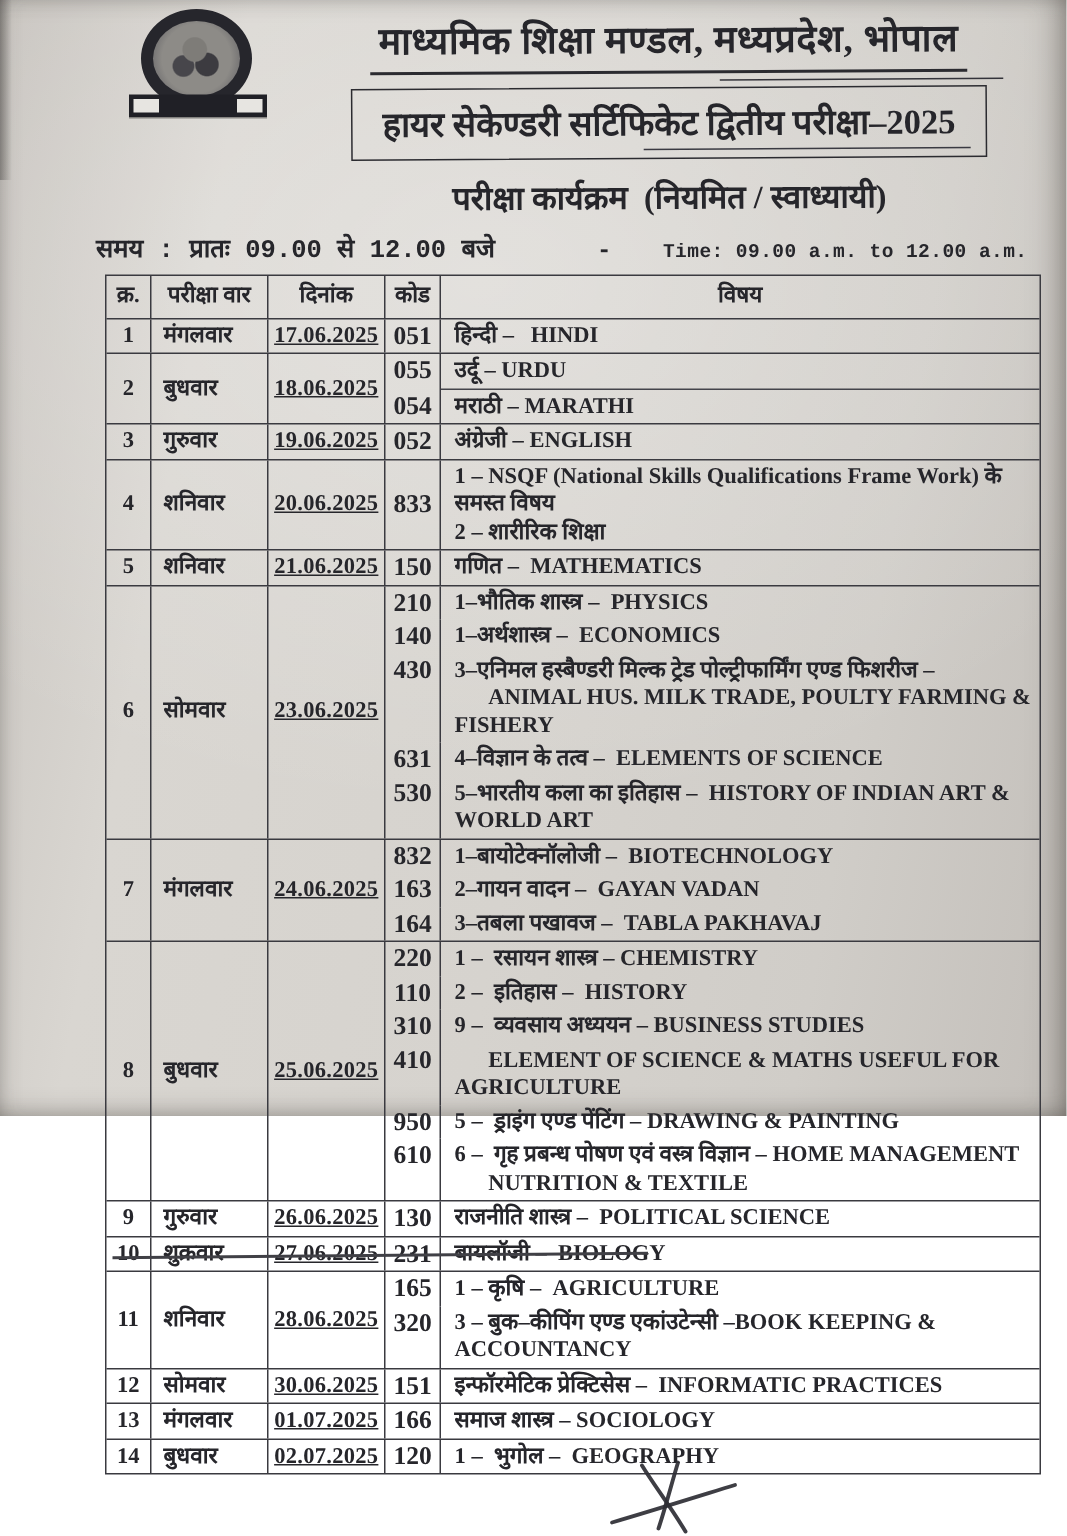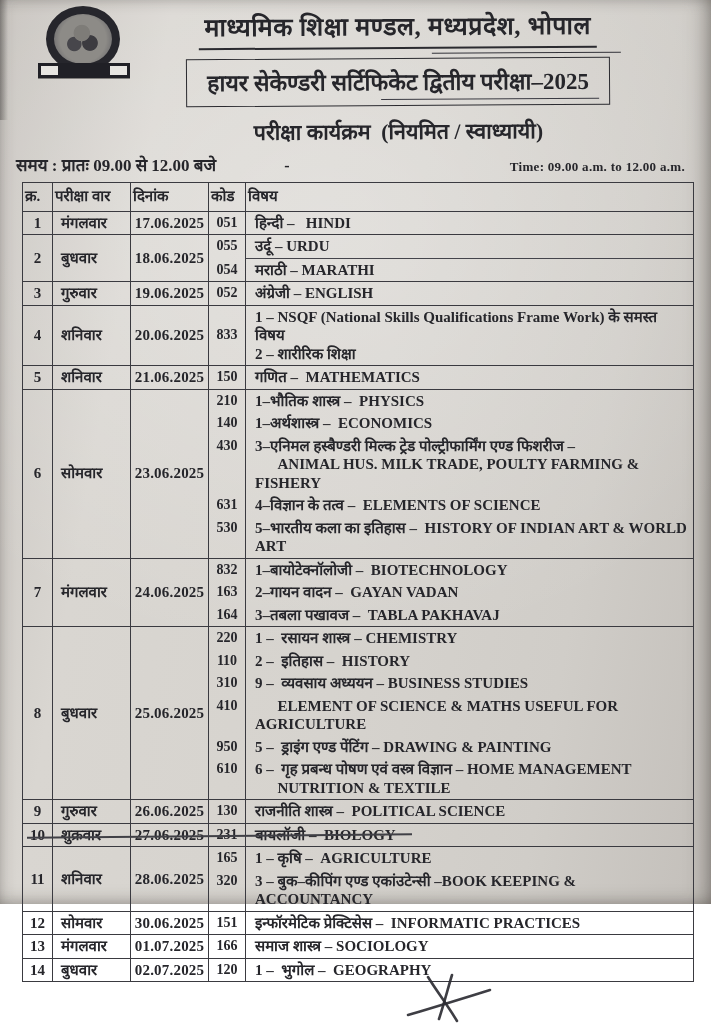--- a/index.html
+++ b/index.html
@@ -2,28 +2,29 @@
 <html><head>
 <meta charset="utf-8">
 <style>
   html,body{margin:0;padding:0;}
   body{
     width:711px;height:1024px;overflow:hidden;
     font-family:"Liberation Serif","DejaVu Serif","DejaVu Sans",serif;
     color:#26262b;
   }
   .paper{
-    position:relative;width:711px;height:904px;box-sizing:border-box;
+    position:relative;width:711px;height:744px;box-sizing:border-box;
     background:
       radial-gradient(120% 80% at 45% 25%, rgba(255,255,255,.30), rgba(255,255,255,0) 60%),
       linear-gradient(100deg,#c7c3be 0%,#d9d6d1 20%,#d6d3ce 52%,#d0cdc8 78%,#c3bfba 100%);
     box-shadow:inset -16px 0 22px -14px rgba(60,55,50,.55),
                inset 10px 0 18px -14px rgba(60,55,50,.45),
                inset 0 -12px 18px -12px rgba(60,55,50,.4),
                inset 0 10px 16px -12px rgba(60,55,50,.25);
+    padding-left:48px;
   }
   
   .hdr{position:relative;padding-top:8px;}
   .seal{position:absolute;left:38px;top:6px;width:92px;height:78px;filter:blur(.4px);}
   .seal-circle{
     position:absolute;left:8px;top:0;width:74px;height:66px;border-radius:50%;
     border:8px solid #26262c;box-sizing:border-box;
     background:
       radial-gradient(circle at 48% 38%, #7e7c78 0 18%, rgba(0,0,0,0) 20%),
       radial-gradient(circle at 35% 60%, #47464b 0 14%, rgba(0,0,0,0) 16%),
@@ -43,53 +44,53 @@
   }
   .exam-box{
     display:inline-block;position:relative;margin-top:9px;
     border:1.9px solid #2b2b30;padding:6px 20px 8px;
   }
   .exam-box::before{content:"";position:absolute;top:-6px;left:58%;right:-12px;border-top:1.6px solid #33333a;}
   .exam-box::after{content:"";position:absolute;bottom:5px;left:46%;right:10px;border-top:1.4px solid #3a3a42;}
   .exam-title{font-size:23px;font-weight:700;}
   .program-title{margin-top:10px;font-size:21.5px;font-weight:700;white-space:pre-wrap;}
   .time-row{
-    display:flex;align-items:baseline;margin:8px 26px 6px 16px;font-weight:700;
+    display:flex;align-items:baseline;margin:8px 26px 6px 16px;font-weight:700;font-family:Liberation Mono, monospace;
   }
   .time-hindi{font-size:17px;}
   .time-dash{margin-left:68px;font-size:16px;}
   .time-english{margin-left:auto;font-size:13px;letter-spacing:.3px;}
   
   .xtable{
     margin:4px 17px 0 22px;border:1.7px solid #3a3a40;
     font-size:15px;line-height:18.5px;
   }
   .thead{
     display:grid;grid-template-columns:30px 78px 78px 37px 1fr;
     border-bottom:1.7px solid #3a3a40;font-weight:700;
   }
-  .thead>div{padding:4px 2px 5px;border-right:1.7px solid #3a3a40;}
+  .thead>div{padding:4px 2px 5px;text-align:center;border-right:1.7px solid #3a3a40;}
   .thead>div:last-child{border-right:none;}
   .trow{
     position:relative;display:grid;grid-template-columns:30px 78px 78px 1fr;
     border-bottom:1.7px solid #3a3a40;
   }
   .trow:last-child{border-bottom:none;}
   .cell{border-right:1.7px solid #3a3a40;padding:2px 2px;}
   .c-sr{text-align:center;font-weight:600;}
   .c-day{padding-left:8px;font-weight:700;}
-  .c-date{text-align:center;font-weight:700;letter-spacing:.2px;display:flex;align-items:center;justify-content:center;}
+  .c-date{text-align:center;font-weight:700;letter-spacing:.2px;display:flex;align-items:center;justify-content:center;text-decoration:underline;}
   .c-day{display:flex;align-items:center;}
   .c-sr{display:flex;align-items:center;justify-content:center;}
   .c-entries{padding:0;border-right:none;display:flex;flex-direction:column;}
   .entry{display:flex;flex:1;}
   .entry-code{
     flex:0 0 37px;border-right:1.7px solid #3a3a40;box-sizing:border-box;
     display:flex;justify-content:center;align-items:flex-start;
-    padding-top:2px;font-weight:700;font-size:14px;
+    padding-top:2px;font-weight:700;font-size:17px;
   }
   .entry-code.center{align-items:center;padding-top:0;}
   .entry-subj{flex:1;padding:2px 4px 2px 9px;font-weight:600;}
   .entry.divided .entry-subj{border-bottom:1.5px solid #44444b;}
   .subj-line{white-space:pre-wrap;min-height:18.5px;}
   .strike{
     position:absolute;left:4px;right:42%;top:52%;height:0;
     border-top:2px solid #404046;transform:rotate(-.5deg);pointer-events:none;
   }
   

